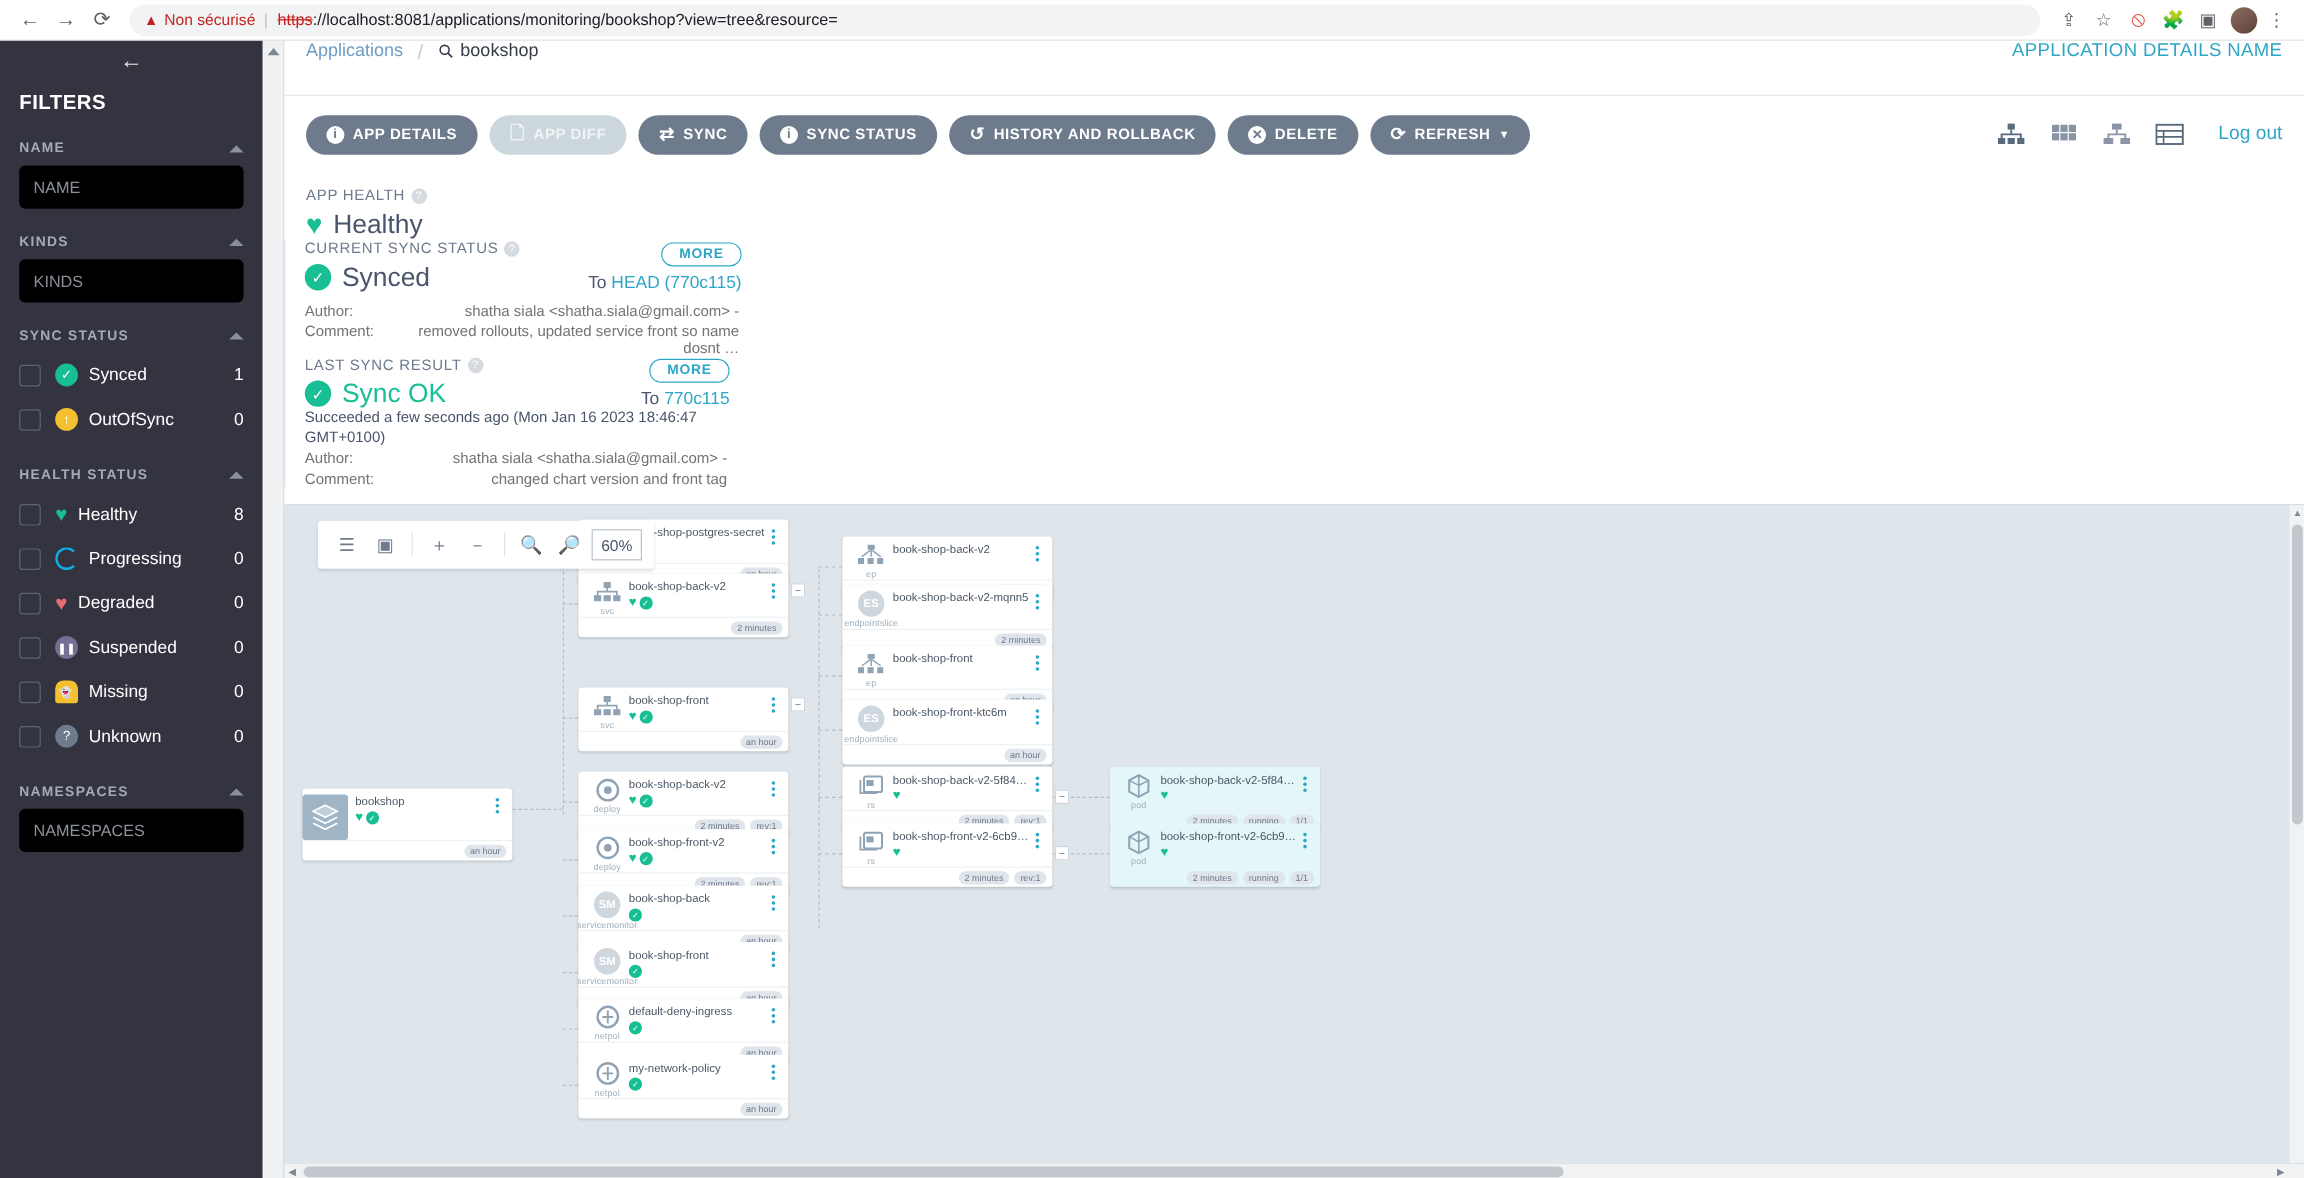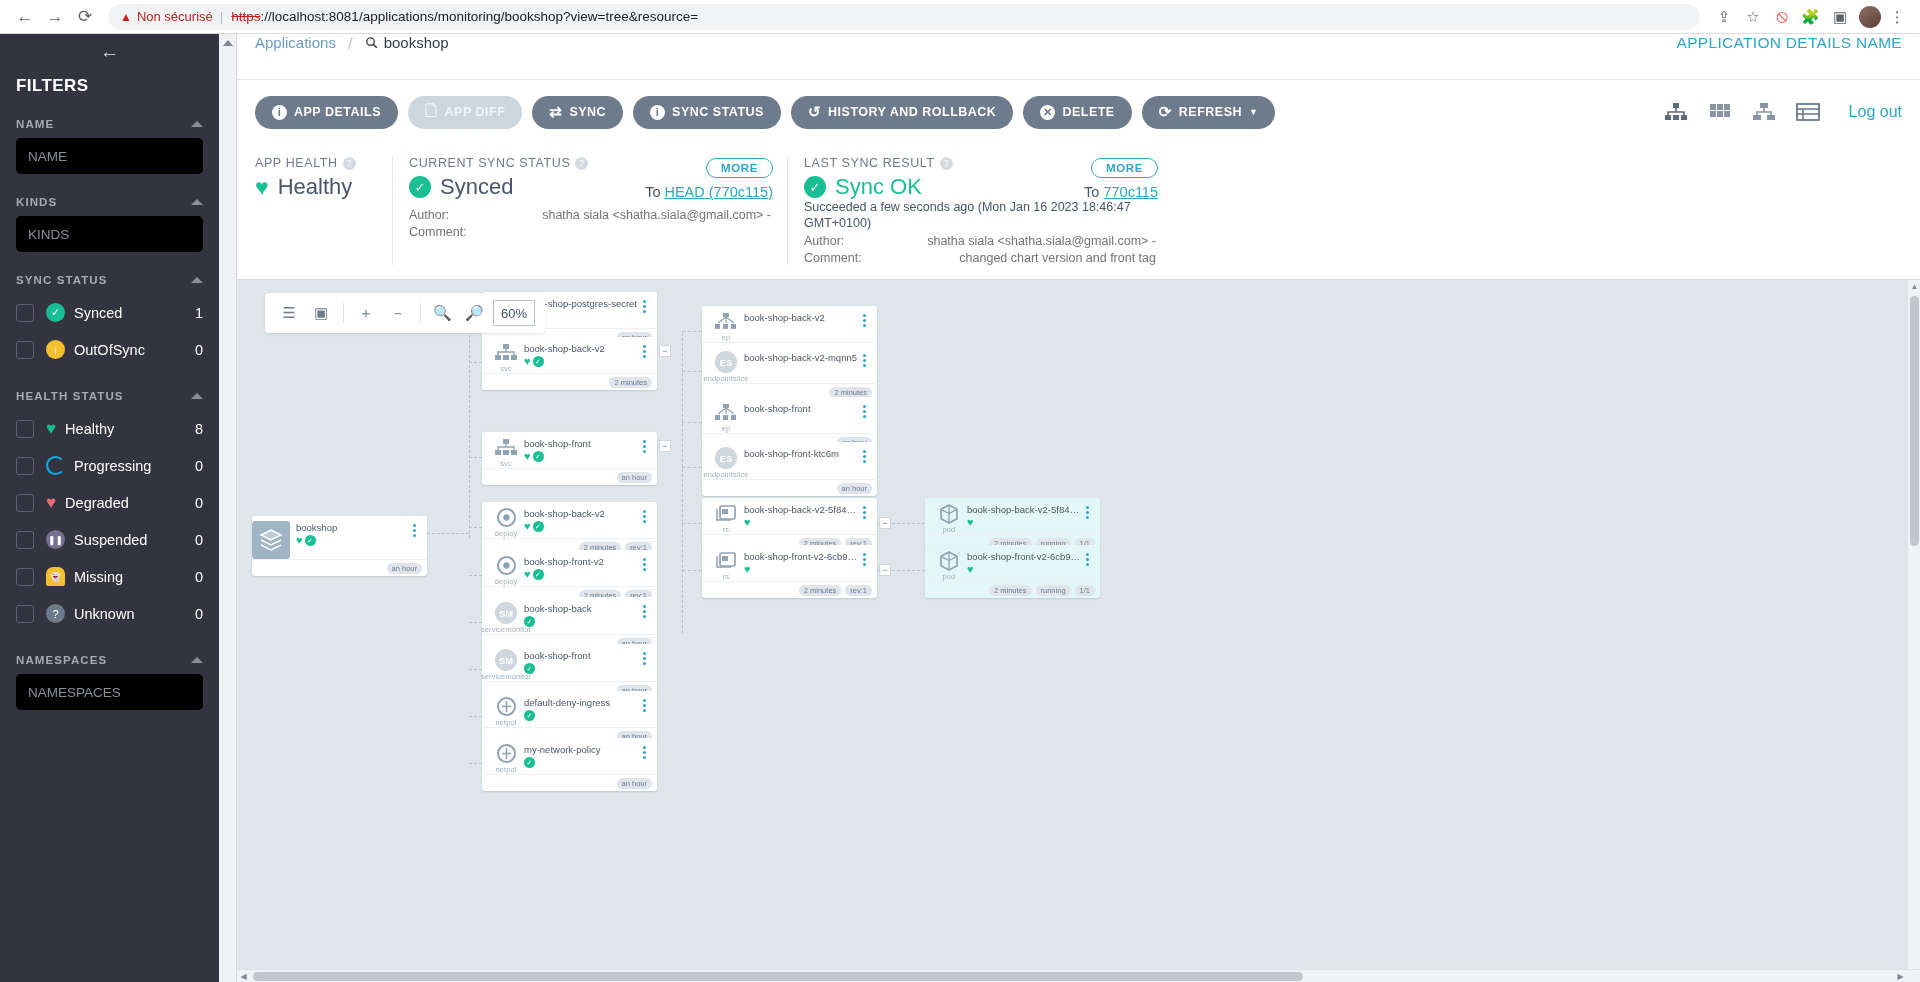--- a/index.html
+++ b/index.html
@@ -54,35 +54,35 @@
 
   .toolbar { height:64px; background:#fff; display:flex; align-items:center; padding:0 18px; gap:10px; }
   .tb-btn { height:33px; border-radius:17px; background:#6d7b8d; color:#fff; font-size:12.5px; font-weight:700; letter-spacing:.5px; display:flex; align-items:center; gap:7px; padding:0 17px; cursor:pointer; border:none; font-family:inherit; white-space:nowrap; }
   .tb-btn.disabled { background:#ccd6dd; color:#f2f5f7; }
   .tb-ico { width:15px; height:15px; border-radius:50%; background:#fff; color:#6d7b8d; font-size:11px; font-weight:700; display:flex; align-items:center; justify-content:center; flex-shrink:0; }
   .tb-glyph { font-size:15px; }
   .tb-spacer { flex:1; }
   .view-ico { width:34px; height:30px; display:flex; align-items:center; justify-content:center; color:#6d7b8d; cursor:pointer; }
   .logout { color:#2da6c6; font-size:16px; margin-left:14px; cursor:pointer; }
 
-  .status-bar { background:#fff; display:flex; padding:12px 0 14px 0; border-bottom:1px solid #d9dde2; }
+  .status-bar { background:#fff; display:flex; padding:12px 0 14px 0; border-bottom:1px solid #d9dde2;flex-direction:column; }
   .sb-card { padding:0 16px; position:relative; }
   .sb-card + .sb-card { border-left:1px solid #e1e5ea; }
   .sb-card.health { width:155px; padding-left:18px; }
   .sb-card.sync { width:395px; }
   .sb-card.last { width:385px; }
   .sb-head { font-size:12.5px; color:#6d7b8d; letter-spacing:.6px; display:flex; align-items:center; gap:5px; }
   .qmark { width:13px; height:13px; border-radius:50%; background:#d5dbe1; color:#fff; font-size:9px; display:flex; align-items:center; justify-content:center; }
   .sb-big { font-size:22px; color:#48556a; display:flex; align-items:center; gap:9px; margin-top:4px; }
   .sb-big.ok { color:#18be94; }
   .big-dot { width:22px; height:22px; border-radius:50%; background:#18be94; color:#fff; font-size:13px; display:flex; align-items:center; justify-content:center; flex-shrink:0;}
   .big-heart { color:#18be94; font-size:23px; line-height:1; }
   .more-btn { position:absolute; right:14px; top:2px; border:1px solid #2da6c6; color:#2da6c6; background:#fff; border-radius:13px; font-size:11.5px; font-weight:700; letter-spacing:.6px; padding:3px 14px; cursor:pointer; font-family:inherit; }
   .to-rev { position:absolute; right:14px; top:28px; font-size:14.5px; color:#48556a; }
-  .to-rev b { color:#2da6c6; font-weight:400;text-decoration:underline; }
+  .to-rev b { color:#2da6c6; font-weight:400; }
   .meta-line { display:flex; font-size:12.5px; color:#737373; margin-top:3px; }
   .meta-k { width:72px; flex-shrink:0; }
   .meta-v { flex:1; text-align:right; }
   .succ-line { font-size:12.5px; color:#48556a; margin-top:0; line-height:1.25; }
 
   
   .canvas { flex:1; position:relative; background:#dee6ec; overflow:hidden; }
   .zoom-panel { position:absolute; left:28px; top:13px; height:40px; background:#fff; border-radius:3px; display:flex; align-items:center; padding:0 10px; gap:4px; box-shadow:0 1px 3px rgba(0,0,0,.12); z-index:30; }
   .zp-ico { width:28px; height:28px; display:flex; align-items:center; justify-content:center; color:#6d7b8d; font-size:15px; cursor:pointer; }
   .zp-div { width:1px; height:20px; background:#dfe3e8; margin:0 4px; }
@@ -348,20 +348,21 @@
                 <span class="big-dot">✓</span>
                 <span>Synced</span>
               </div>
             <div class="to-rev"><span>To </span><b>HEAD (770c115)</b></div>
             <div class="meta-line" style="margin-top:8px;">
                 <span class="meta-k">Author:</span>
                 <span class="meta-v">shatha siala &lt;shatha.siala@gmail.com&gt; -</span>
               </div>
             <div class="meta-line">
                 <span class="meta-k">Comment:</span>
+                <span class="meta-v">removed rollouts, updated service front so name dosnt …</span>
               </div>
           </div>
 
           <div class="sb-card last">
             <div class="sb-head">
                 <span>LAST SYNC RESULT</span>
                 <span class="qmark">?</span>
               </div>
             <button class="more-btn">MORE</button>
             <div class="sb-big ok">

